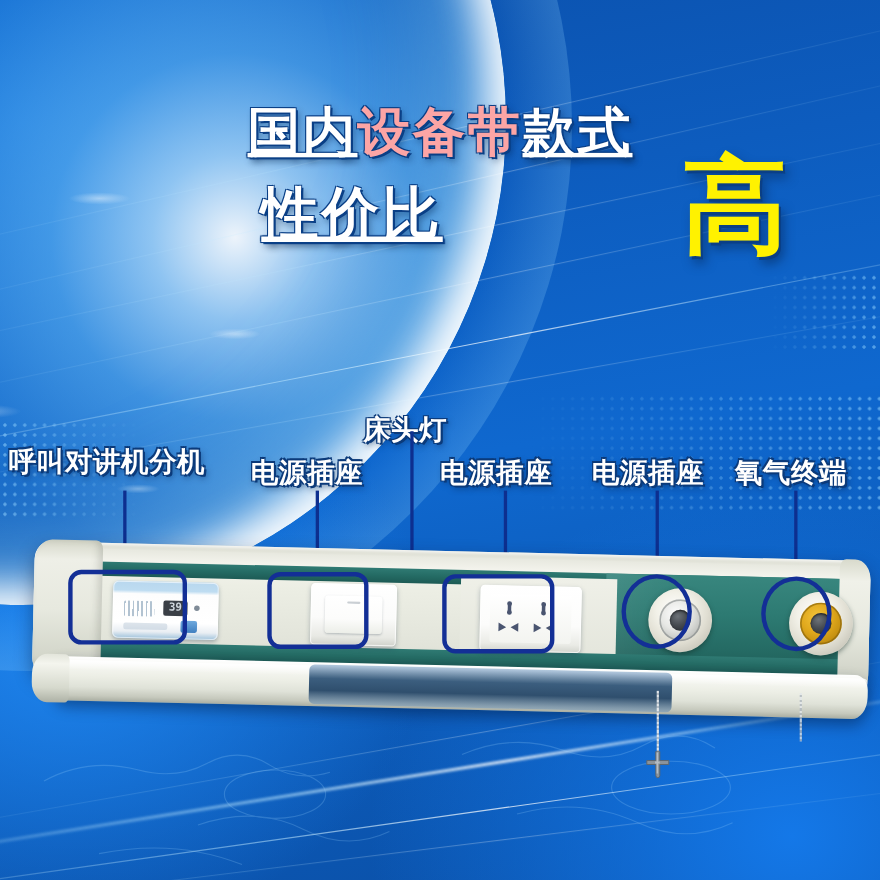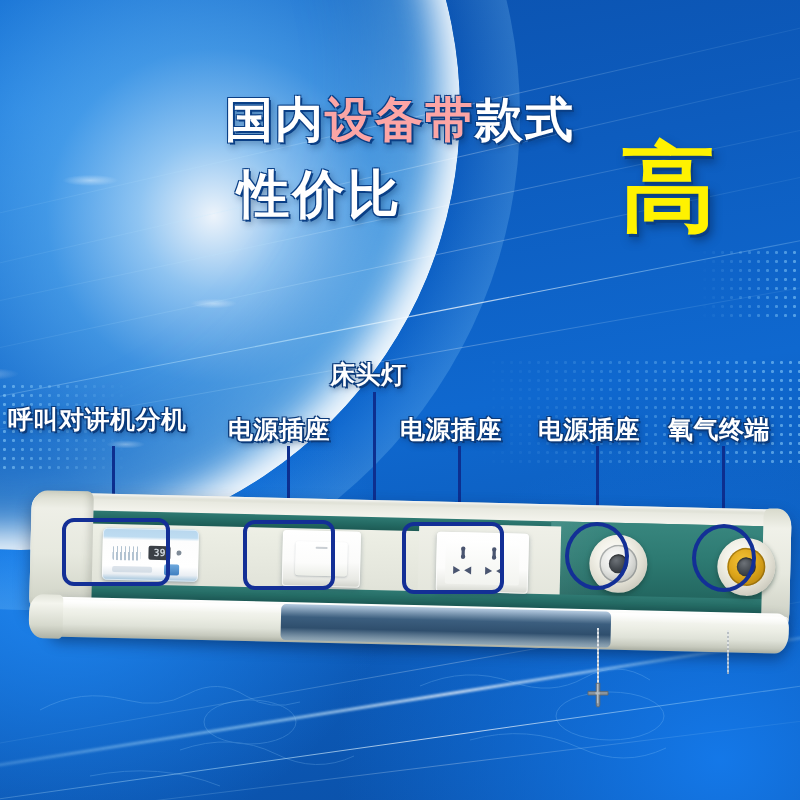--- a/index.html
+++ b/index.html
@@ -100,20 +100,21 @@
     position:absolute; left:0; top:160px; width:640px;
     text-align:center;
     font-size:52px; font-weight:bold; letter-spacing:3px;
     white-space:nowrap;
   }
   .w-white {
     color:#ffffff;
     text-shadow:
       2px 2px 0 #0a3f86, -1px -1px 0 #0a3f86, 1px -1px 0 #0a3f86, -1px 1px 0 #0a3f86,
       3px 4px 7px rgba(3,30,70,0.45);
+    text-decoration: underline;
   }
   .w-yellow {
     color:#fca5a5;
     text-shadow:
       2px 2px 0 #0a3f86, -1px -1px 0 #0a3f86, 1px -1px 0 #0a3f86, -1px 1px 0 #0a3f86,
       3px 4px 7px rgba(3,30,70,0.45);
   }
   .hl-big {
     position:absolute; left:620px; top:140px;
     font-size:96px; font-weight:bold; line-height:1;
@@ -381,21 +382,21 @@
 
   <div class="headline">
     <div class="hl-line1"><span class="w-white">国内</span><span class="w-yellow">设备带</span><span class="w-white">款式</span></div>
     <div class="hl-line2"><span class="w-white">性价比</span></div>
     <div class="hl-big">高</div>
   </div>
 
   <div>
     <div class="label" style="left:8px;   top:403px;">呼叫对讲机分机</div>
     <div class="label" style="left:228px; top:413px;">电源插座</div>
-    <div class="label" style="left:330px; top:358px;">床头灯</div>
+    <div class="label" style="left:330px; top:374px;">床头灯</div>
     <div class="label" style="left:400px; top:413px;">电源插座</div>
     <div class="label" style="left:538px; top:413px;">电源插座</div>
     <div class="label" style="left:668px; top:413px;">氧气终端</div>
   </div>
 
   <div>
     <div class="leader" style="left:112px; top:446px; height:80px;"></div>
     <div class="leader" style="left:287px; top:446px; height:84px;"></div>
     <div class="leader" style="left:373px; top:392px; height:212px;"></div>
     <div class="leader" style="left:458px; top:446px; height:82px;"></div>

